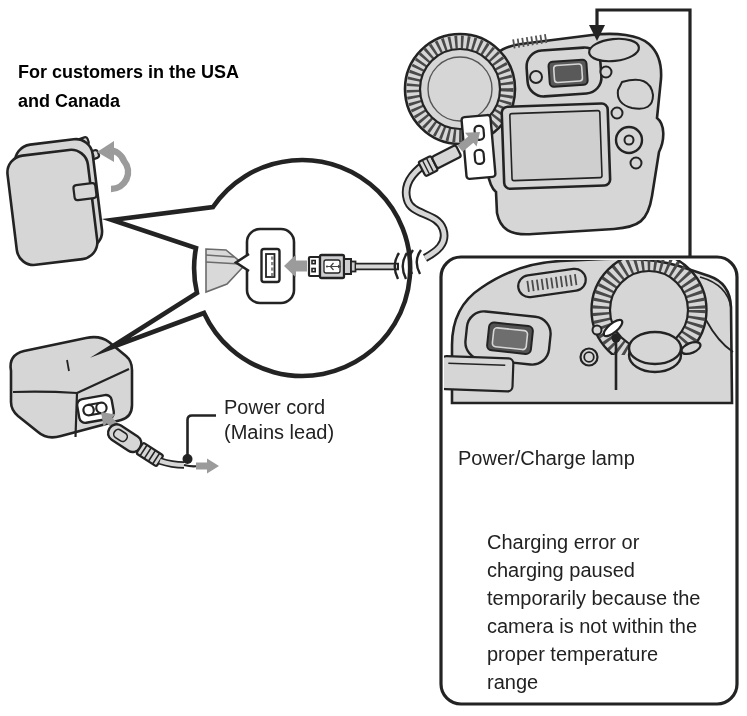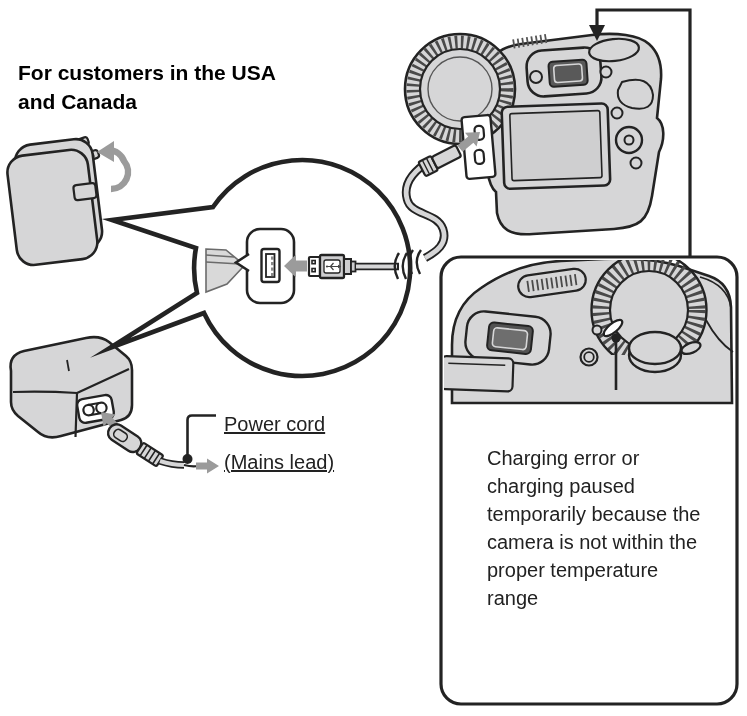--- a/index.html
+++ b/index.html
@@ -1,21 +1,21 @@
 <!DOCTYPE html>
 <html><head>
 <meta charset="utf-8">
 <style>
   html,body{margin:0;padding:0;background:#fff;}
   .page{position:relative;width:747px;height:716px;background:#fff;overflow:hidden;
         font-family:"Liberation Sans",sans-serif;}
   .page svg.art{position:absolute;left:0;top:0;}
   .txt{position:absolute;white-space:pre;color:#222;}
-  .heading{left:18px;top:58px;font-size:21px;line-height:29px;font-weight:700;color:#000;}
-  .cordlabel{left:224px;top:405px;font-size:20px;line-height:38px;text-decoration:underline;}
+  .heading{left:18px;top:58px;font-size:18px;line-height:29px;font-weight:700;color:#000;}
+  .cordlabel{left:224px;top:395px;font-size:20px;line-height:25px;}
   .lampinfo{left:458px;top:388px;font-size:20px;line-height:28px;}
   .lampinfo .indent{padding-left:29px;}
 </style>
 </head>
 <body>
 
 <div class="page">
 
 <svg class="art" width="747" height="716" viewBox="0 0 747 716">
   <defs>
@@ -204,20 +204,21 @@
   </g>
 </svg>
 
 <div class="txt heading">For customers in the USA
 and Canada</div>
 
 <div class="txt cordlabel">Power cord
 (Mains lead)</div>
 
 <div class="txt lampinfo">
+  <div>Power/Charge lamp</div>
   <div class="indent">Charging error or
 charging paused
 temporarily because the
 camera is not within the
 proper temperature
 range</div>
 </div>
 
 </div>
 

